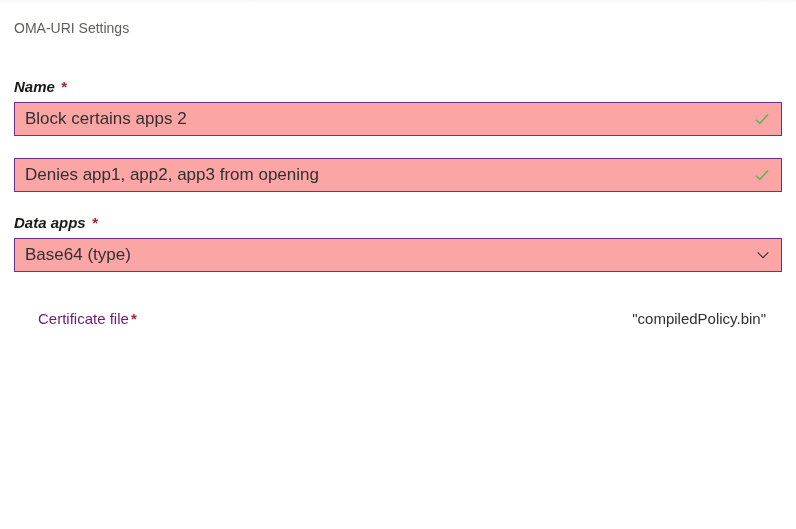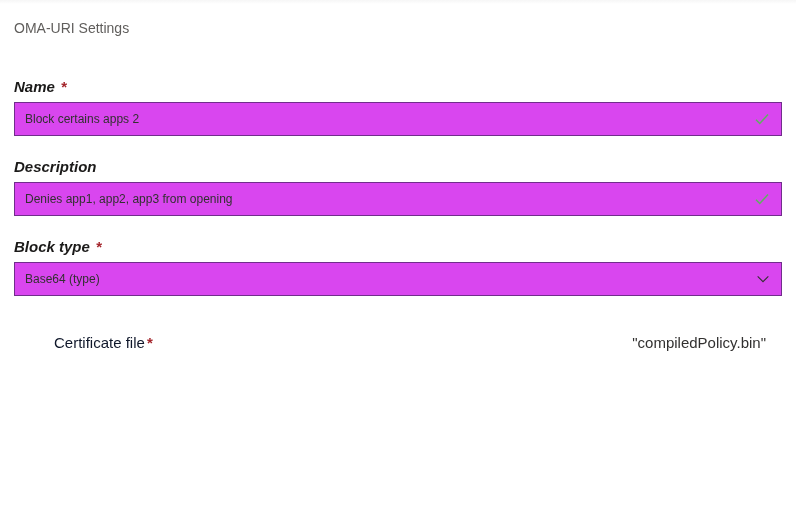--- a/index.html
+++ b/index.html
@@ -46,23 +46,23 @@
       margin-left: 2px;
       font-size: 15px;
       font-weight: 600;
     }
     .control {
       display: flex;
       align-items: center;
       border: 1px solid #712e8c;
       height: 34px;
       padding: 0 10px;
-      font-size: 12px;
+      font-size: 17px;
       color: #323130;
-      background: #d946ef;
+      background: #fca5a5;
       position: relative;
     }
     .control-text {
       flex: 1 1 auto;
       white-space: nowrap;
       overflow: hidden;
       text-overflow: ellipsis;
     }
     .check-icon {
       flex: 0 0 auto;
@@ -79,23 +79,22 @@
     }
     .chevron-icon svg { display: block; }
     .cert-row {
       display: flex;
       align-items: center;
       margin-top: 38px;
       padding: 0 12px 0 24px;
     }
     .cert-label {
       font-size: 15px;
-      color: #0f172a;
+      color: #701a75;
       font-weight: 400;
-      margin-left: 16px;
     }
     .cert-spacer { flex: 1 1 auto; }
     .cert-file {
       font-size: 15px;
       color: #323130;
       font-weight: 400;
       padding-right: 4px;
     }
   </style>
 </head>
@@ -116,39 +115,36 @@
     <span class="control-text">Block certains apps 2</span>
     <span class="check-icon">
       <svg viewBox="0 0 24 24" width="18" height="18">
           <path fill="none" stroke="#5fb25f" stroke-width="2" d="M4 13 L9 18 L20 6"></path>
         </svg>
     </span>
   </div>
 </div>
 
 <div class="field">
-  <div class="label-row">
-    <span class="label">Description</span>
-  </div>
   <div class="control">
     <span class="control-text">Denies app1, app2, app3 from opening</span>
     <span class="check-icon">
       <svg viewBox="0 0 24 24" width="18" height="18">
           <path fill="none" stroke="#5fb25f" stroke-width="2" d="M4 13 L9 18 L20 6"></path>
         </svg>
     </span>
   </div>
 </div>
 
 <div class="field">
 </div>
 
 <div class="field">
   <div class="label-row">
-    <span class="label">Block type</span>
+    <span class="label">Data apps</span>
     <span class="req">*</span>
   </div>
   <div class="control">
     <span class="control-text">Base64 (type)</span>
     <span class="chevron-icon">
       <svg viewBox="0 0 24 24" width="16" height="16">
           <path fill="none" stroke="#323130" stroke-width="1.6" d="M4 8 L12 16 L20 8"></path>
         </svg>
     </span>
   </div>

